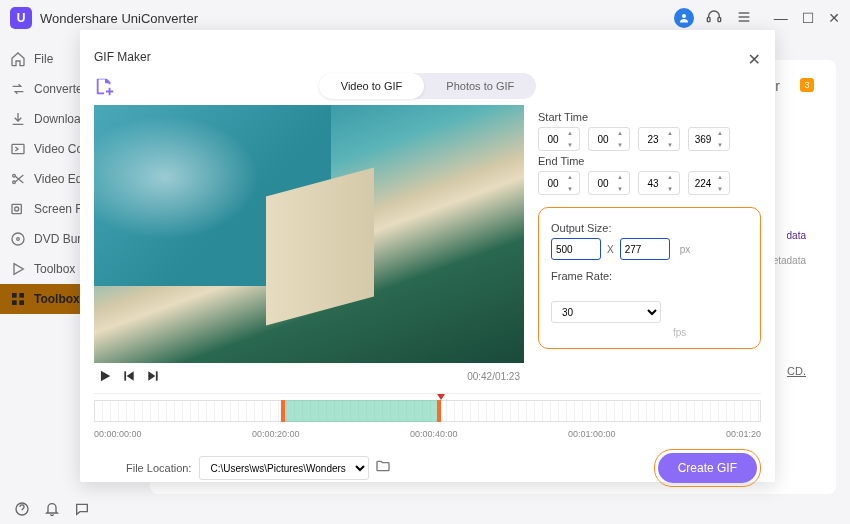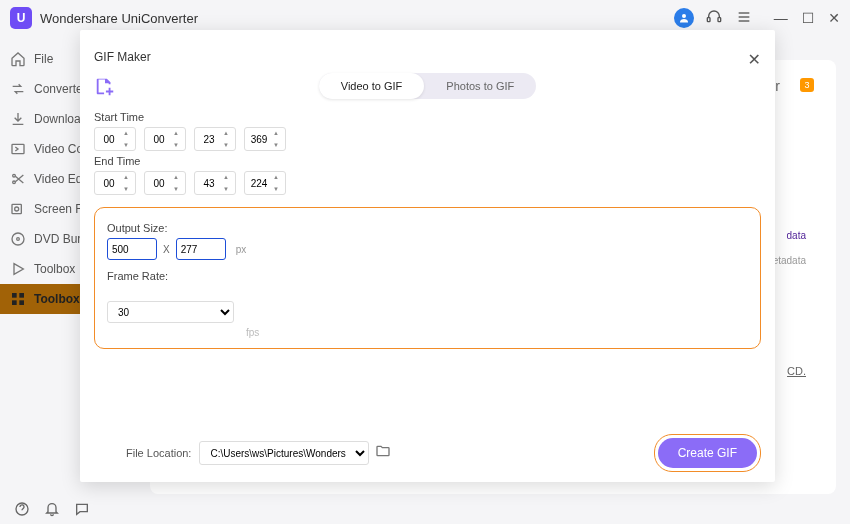--- a/index.html
+++ b/index.html
@@ -44,21 +44,21 @@
 .time-row { display: flex; gap: 8px; }
 .spinner { width: 42px; height: 24px; border: 1px solid #ddd; border-radius: 3px; display: flex; align-items: center; padding: 0 4px; position: relative; background: #fff; }
 .spinner input { width: 20px; border: none; font-size: 10px; text-align: center; outline: none; background: transparent; }
 .spinner .spin-btns { position: absolute; right: 2px; top: 2px; bottom: 2px; width: 10px; display: flex; flex-direction: column; justify-content: space-between; }
 .spinner .spin-btns span { font-size: 6px; color: #888; cursor: pointer; line-height: 1; }
 .orange-box { border: 1.5px solid #f28c28; border-radius: 10px; padding: 10px 12px; margin-top: 12px; }
 .size-row { display: flex; align-items: center; gap: 6px; margin-top: 4px; }
 .size-input { width: 50px; height: 22px; border: 1px solid #1d4ed8; border-radius: 3px; font-size: 10px; padding: 0 4px; outline: none; }
 .size-x { font-size: 10px; color: #666; }
 .px-label { font-size: 10px; color: #999; margin-left: 4px; }
-.rate-select { width: 127px; height: 22px; border: 1px solid #ddd; border-radius: 3px; font-size: 10px; padding: 3px 6px; background: #fff; outline: none; }
+.rate-select { width: 110px; height: 22px; border: 1px solid #ddd; border-radius: 3px; font-size: 10px; padding: 3px 6px; background: #fff; outline: none; }
 .fps-label { font-size: 10px; color: #bbb; margin-left: 6px; margin-top: 41px; }
 .timeline-area { padding: 4px 14px 0 14px; }
 .timeline { position: relative; height: 34px; border-top: 1px solid #eee; }
 .timeline-track { position: absolute; top: 6px; left: 0; right: 0; height: 22px; background: repeating-linear-gradient(90deg, #fff 0, #fff 7px, #f0f0f0 7px, #f0f0f0 8px); border: 1px solid #e0e0e0; }
 .timeline-sel { position: absolute; top: 6px; height: 22px; background: rgba(80,200,160,0.5); border-left: 4px solid #ff6a2b; border-right: 4px solid #ff6a2b; }
 .timeline-playhead { position: absolute; top: 0; width: 0; height: 0; border-left: 4px solid transparent; border-right: 4px solid transparent; border-top: 6px solid #e03030; }
 .timeline-labels { display: flex; justify-content: space-between; font-size: 9px; color: #888; margin-top: 2px; }
 .modal-footer { display: flex; align-items: center; padding: 10px 14px; margin-top: auto; }
 .loc-label { font-size: 11px; color: #555; margin-right: 8px; margin-left: 32px; }
 .loc-select { width: 170px; height: 24px; border: 1px solid #ddd; border-radius: 3px; font-size: 10px; padding: 0 6px; background: #fff; outline: none; }
@@ -196,20 +196,43 @@
         </svg>
     </div>
     <div class="mode-toggle">
       <div class="mode-btn active">Video to GIF</div>
       <div class="mode-btn">Photos to GIF</div>
     </div>
     <div style="width:22px"></div>
   </div>
 
   <div class="modal-body">
+    <div class="preview-col">
+      <div class="preview"></div>
+      <div class="play-controls">
+        <span class="play-btn">
+            <svg width="14" height="14" viewBox="0 0 24 24" fill="currentColor">
+              <polygon points="5,3 21,12 5,21"></polygon>
+            </svg>
+          </span>
+        <span class="play-btn">
+            <svg width="14" height="14" viewBox="0 0 24 24" fill="currentColor">
+              <rect x="4" y="4" width="3" height="16"></rect>
+              <polygon points="20,4 8,12 20,20"></polygon>
+            </svg>
+          </span>
+        <span class="play-btn">
+            <svg width="14" height="14" viewBox="0 0 24 24" fill="currentColor">
+              <polygon points="4,4 16,12 4,20"></polygon>
+              <rect x="17" y="4" width="3" height="16"></rect>
+            </svg>
+          </span>
+        <span class="time-display"><span>00:42</span>/<span>01:23</span></span>
+      </div>
+    </div>
 
     <div class="settings-col">
       <span class="label">Start Time</span>
       <div class="time-row">
         <div class="spinner">
             <input value="00" style="">
             <div class="spin-btns">
               <span>▲</span>
               <span>▼</span>
             </div>
@@ -278,20 +301,34 @@
         </div>
         <span class="label" style="margin-top:10px">Frame Rate:</span>
         <div class="size-row">
           <select class="rate-select"><option>30</option></select>
           <span class="fps-label">fps</span>
         </div>
       </div>
     </div>
   </div>
 
+  <div class="timeline-area">
+    <div class="timeline">
+      <div class="timeline-track"></div>
+      <div class="timeline-sel" id="tl-sel" style="left: 28%; width: 24%;"></div>
+      <div class="timeline-playhead" id="tl-head" style="left: calc(52% - 4px);"></div>
+    </div>
+    <div class="timeline-labels">
+      <span>00:00:00:00</span>
+      <span>00:00:20:00</span>
+      <span>00:00:40:00</span>
+      <span>00:01:00:00</span>
+      <span>00:01:20</span>
+    </div>
+  </div>
 
   <div class="modal-footer">
     <span class="loc-label">File Location:</span>
     <select class="loc-select"><option>C:\Users\ws\Pictures\Wonders</option></select>
     <span class="folder-btn"><svg width="16" height="16" viewBox="0 0 24 24" fill="none" stroke="currentColor" stroke-width="2">
           <path d="M3 6a1 1 0 011-1h5l2 2h9a1 1 0 011 1v10a1 1 0 01-1 1H4a1 1 0 01-1-1z"></path>
         </svg></span>
     <div class="create-highlight">
       <button class="create-btn">Create GIF</button>
     </div>

